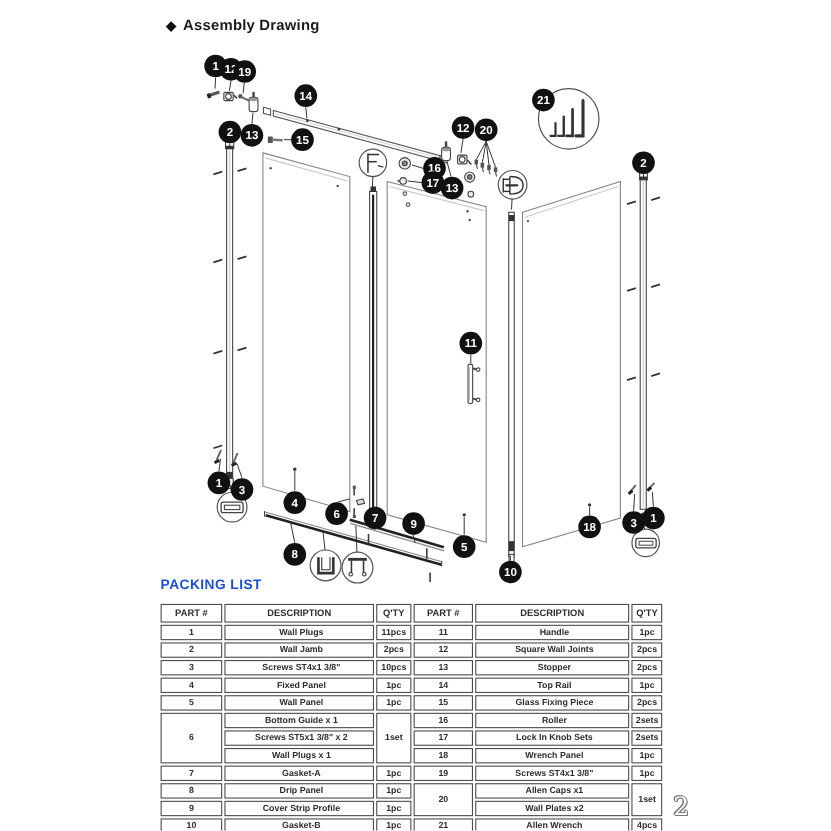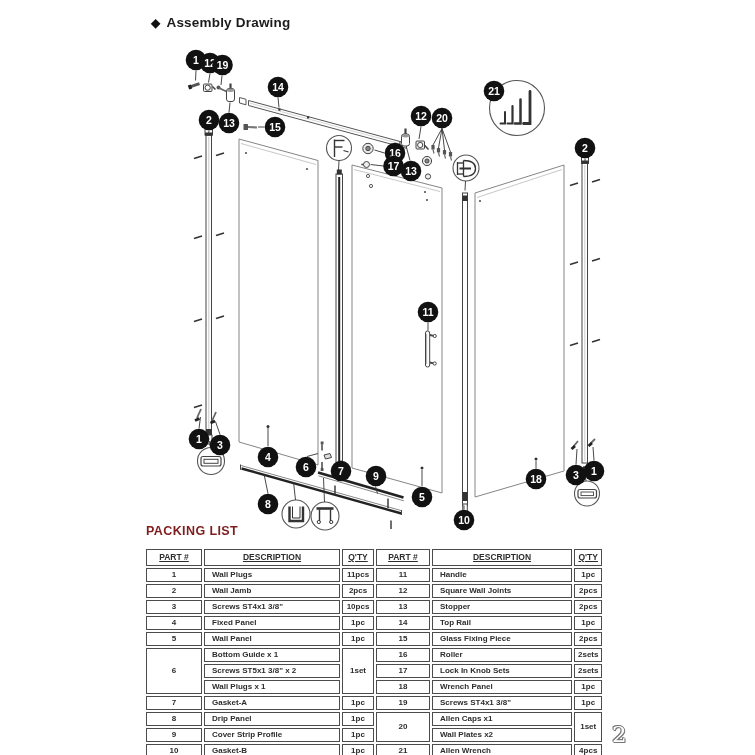--- a/index.html
+++ b/index.html
@@ -9,33 +9,33 @@
   }
   .title{
     position:absolute;left:151px;top:15px;display:flex;align-items:center;gap:6px;
     font-weight:bold;font-size:13.5px;color:#1b1b1b;letter-spacing:.2px;
   }
   .title .diamond{font-size:12px;line-height:12px;color:#111;}
   svg.diagram{position:absolute;left:0;top:0;}
   .co{font:bold 10.5px "Liberation Sans",sans-serif;fill:#ffffff;}
   .plist-heading{
     position:absolute;left:146px;top:524px;font-weight:bold;font-size:12.5px;
-    color:#7f1d1d;letter-spacing:.4px;
+    color:#1d4ed8;letter-spacing:.4px;
   }
   table.ptable{
     position:absolute;left:144px;top:547px;border-collapse:separate;border-spacing:2px;
     table-layout:fixed;
   }
   .ptable th,.ptable td{
     border:1px solid #4c4c4c;color:#2d2d2d;text-align:center;
     font-weight:bold;font-size:8px;line-height:10px;height:8px;padding:1px 3px;
     white-space:nowrap;overflow:hidden;
   }
-  .ptable th{font-size:8.5px;height:13px;line-height:13px;text-decoration:underline;}
-  .ptable td.desc{text-align:left;padding-left:7px;}
+  .ptable th{font-size:8.5px;height:13px;line-height:13px;}
+  .ptable td.desc{text-align:center;padding-left:7px;}
   .pagenum{
     position:absolute;left:612px;top:721px;
     font-family:"DejaVu Serif",serif;font-size:23px;color:#fff;
     text-shadow:-1px 0 #787878,1px 0 #787878,0 -1px #787878,0 1px #787878,
                 -1px -1px #787878,1px 1px #787878;
   }
 </style>
 </head>
 <body>
 

